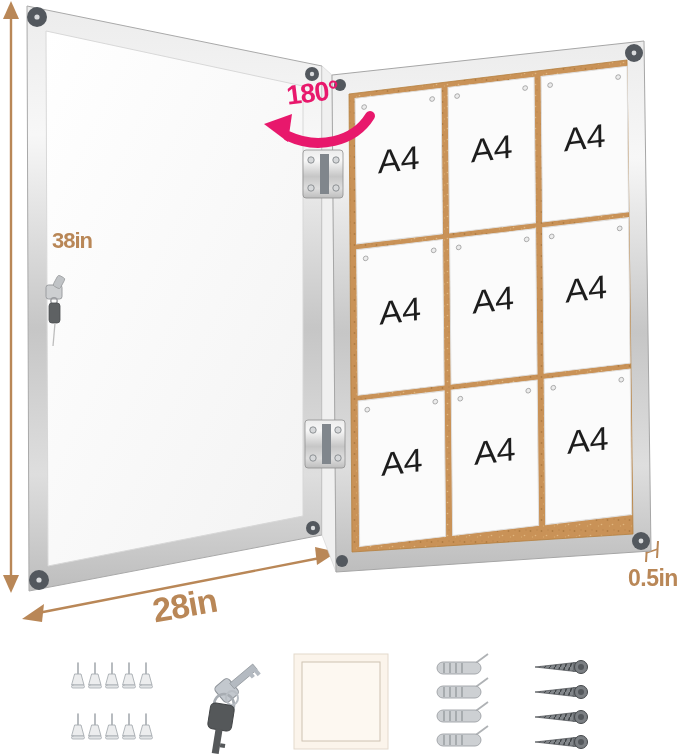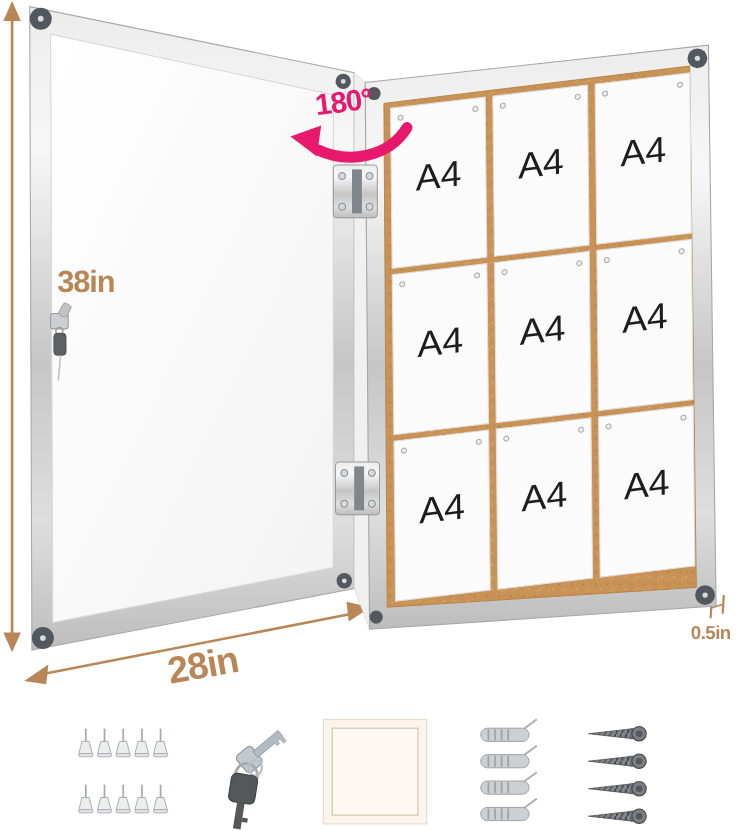--- a/index.html
+++ b/index.html
@@ -1,23 +1,23 @@
 <!DOCTYPE html>
 <html><head>
 <meta charset="utf-8">
 <style>
   html,body{margin:0;padding:0;background:#fff;}
   .stage{position:relative;width:679px;height:755px;background:#fff;overflow:hidden;
          font-family:"Liberation Sans",sans-serif;}
   .stage svg{position:absolute;left:0;top:0;}
   .label{position:absolute;font-weight:bold;color:#B98757;line-height:1;
          transform-origin:left top;white-space:nowrap;letter-spacing:-1px;}
-  .label.height{left:52px;top:242px;font-size:28px;}
+  .label.height{left:52px;top:230px;font-size:22px;}
   .label.width{left:150px;top:594px;font-size:34px;transform:rotate(-10deg);}
-  .label.depth{left:628px;top:567px;font-size:17px;letter-spacing:-0.5px;}
+  .label.depth{left:628px;top:567px;font-size:23px;letter-spacing:-0.5px;}
   .label.rotation{left:285px;top:83px;font-size:27px;color:#E8186C;transform:rotate(-7deg);}
   .a4text{font-size:34px;fill:#1d1d1d;font-family:"Liberation Sans",sans-serif;}
 </style>
 </head>
 <body>
 
 <div class="stage">
 
 <svg width="679" height="755" viewBox="0 0 679 755">
   <defs>

